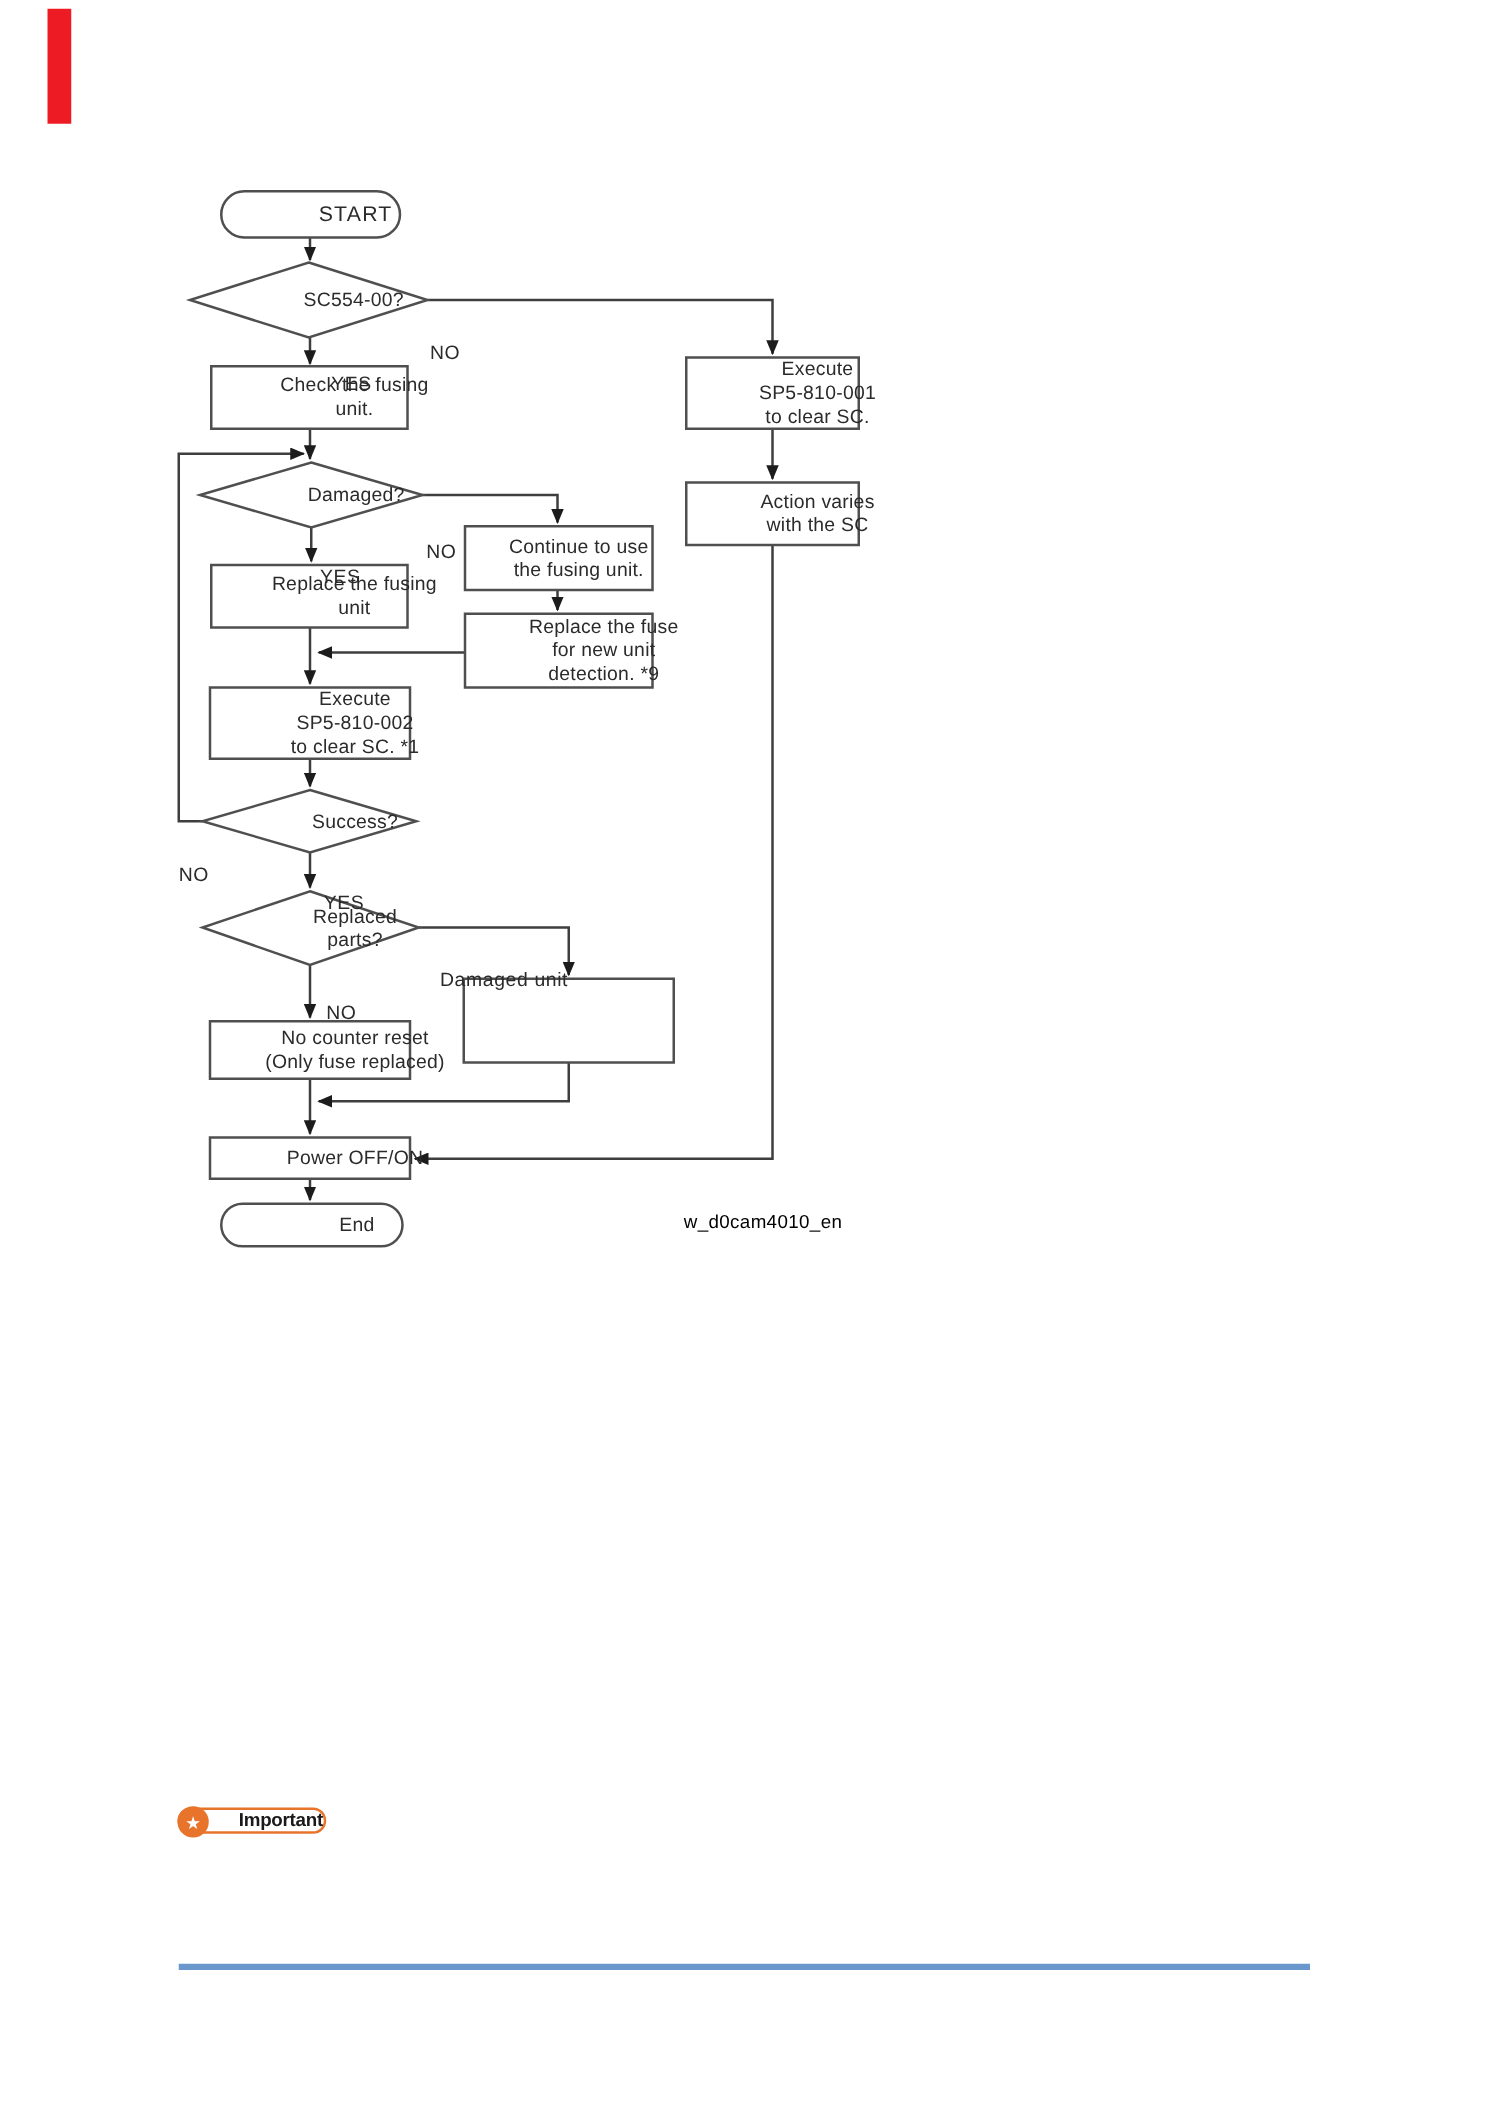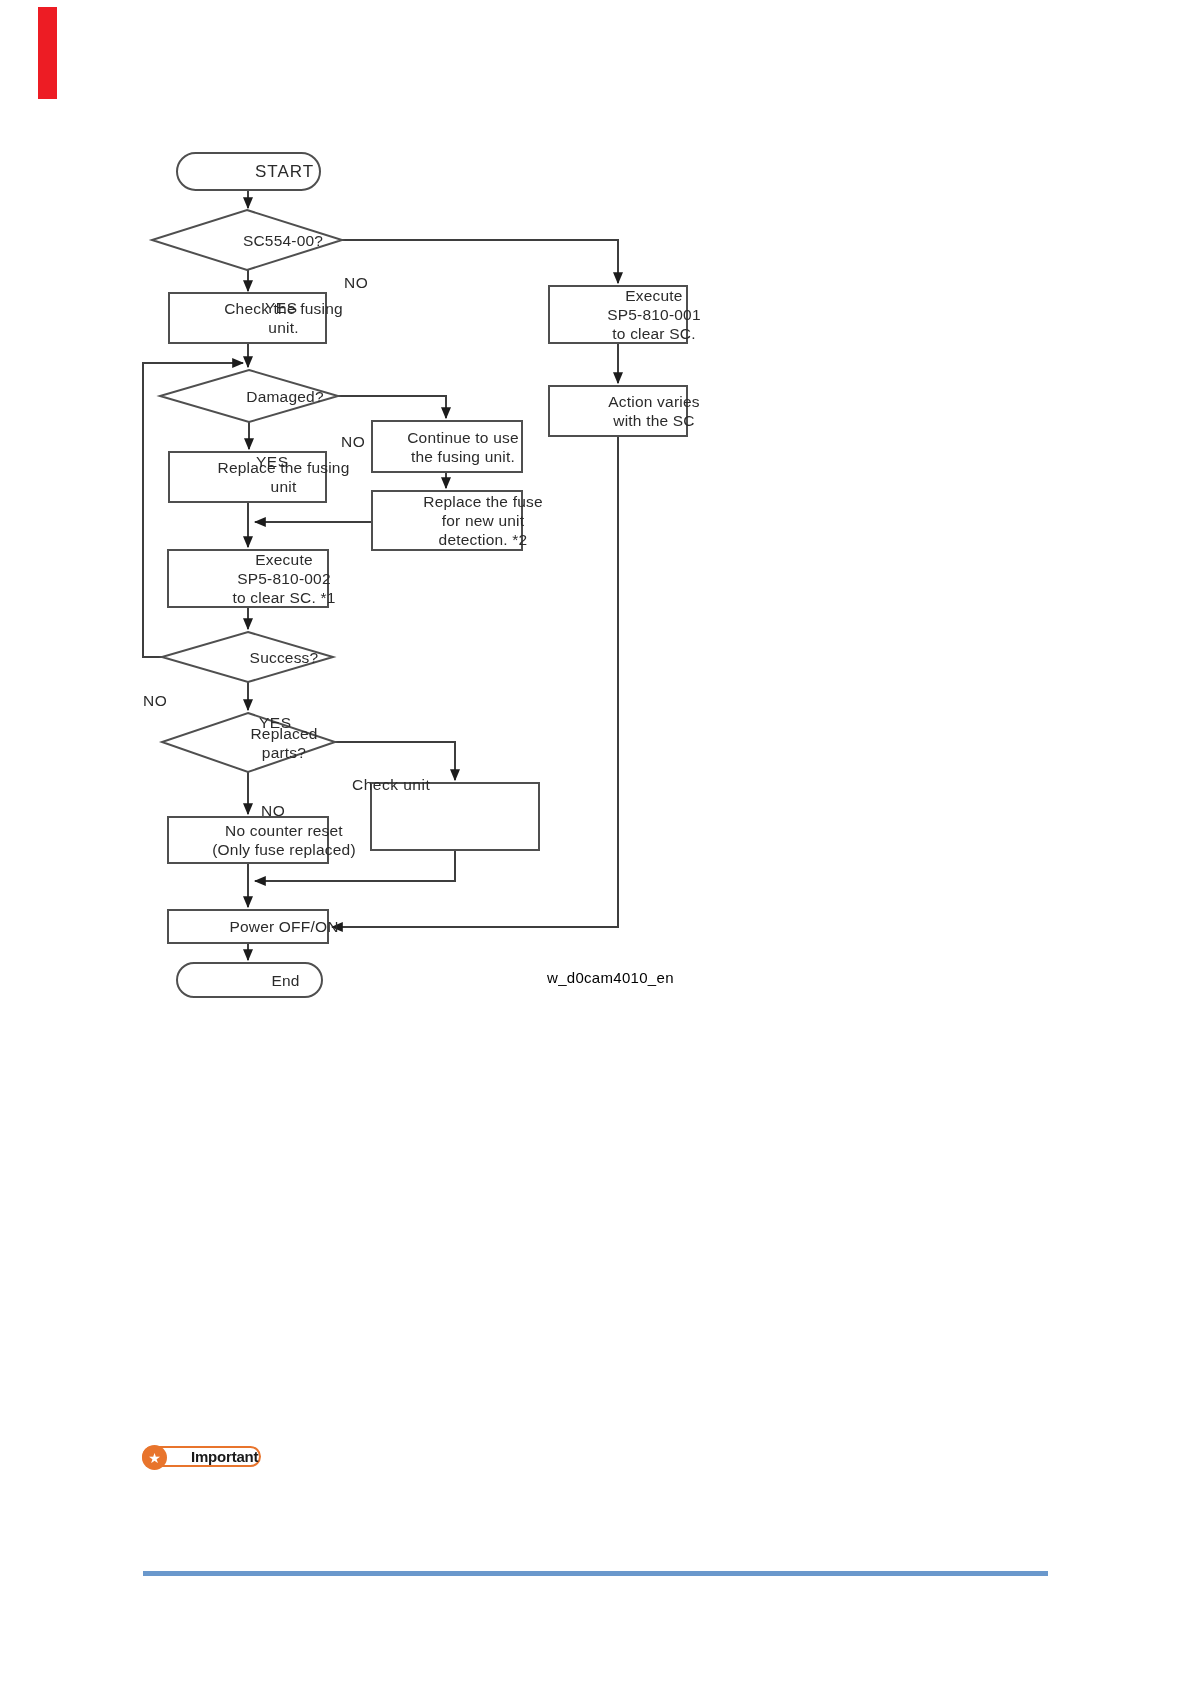--- a/index.html
+++ b/index.html
@@ -104,35 +104,35 @@
   <div class="nl" style="left:168px;top:713px;width:160px;height:59px">Replaced
 parts?</div>
   <div class="nl" style="left:168px;top:817px;width:160px;height:46px">No counter reset
 (Only fuse replaced)</div>
   <div class="nl" style="left:168px;top:910px;width:160px;height:33px">Power OFF/ON</div>
   <div class="nl" style="left:177px;top:963px;width:145px;height:34px">End</div>
   <div class="nl" style="left:350px;top:421px;width:154px;height:51px">Continue to use
 the fusing unit.</div>
   <div class="nl" style="left:372px;top:491px;width:150px;height:59px">Replace the fuse
 for new unit
-detection. *2</div>
+detection. *9</div>
   <div class="nl" style="left:549px;top:286px;width:138px;height:57px">Execute
 SP5-810-001
 to clear SC.</div>
   <div class="nl" style="left:549px;top:386px;width:138px;height:50px">Action varies
 with the SC</div>
 
   <div class="el" style="left:265px;top:267px">YES</div>
   <div class="el" style="left:344px;top:242px">NO</div>
   <div class="el" style="left:256px;top:421px">YES</div>
   <div class="el" style="left:341px;top:401px">NO</div>
   <div class="el" style="left:143px;top:660px">NO</div>
   <div class="el" style="left:259px;top:682px">YES</div>
   <div class="el" style="left:261px;top:770px">NO</div>
-  <div class="el" style="left:352px;top:744px">Check unit</div>
+  <div class="el" style="left:352px;top:744px">Damaged unit</div>
 
   <div class="figcode">w_d0cam4010_en</div>
 
   <div class="badge" style="border-color: rgb(232, 116, 44);">
     <span class="badge-circle" style="background: rgb(232, 116, 44);">
         <span>★</span>
       </span>
     <span class="badge-text">Important</span>
   </div>
 

